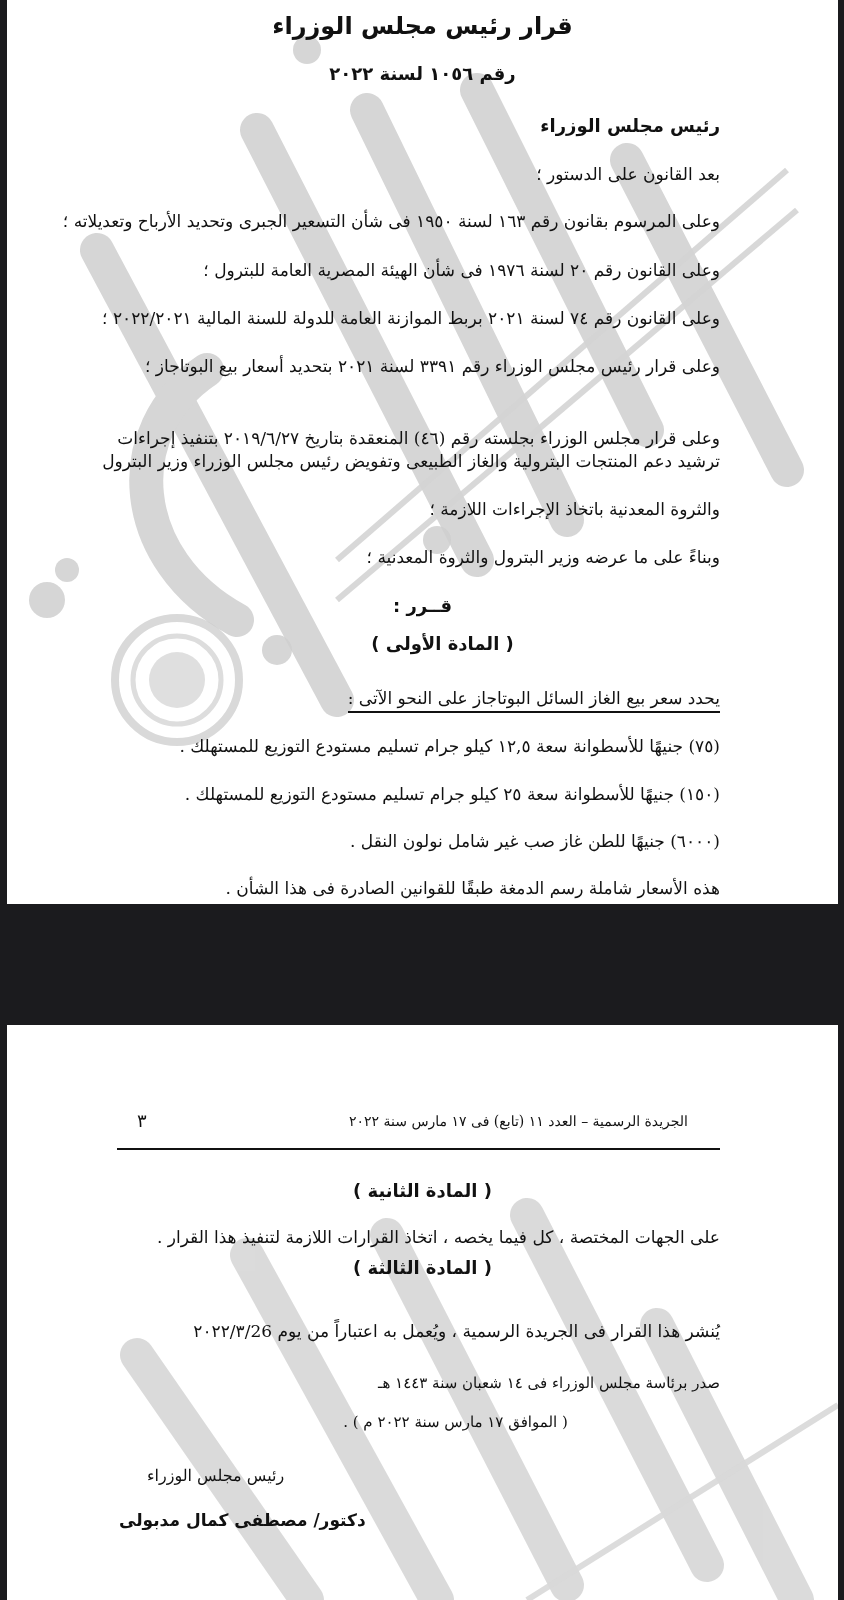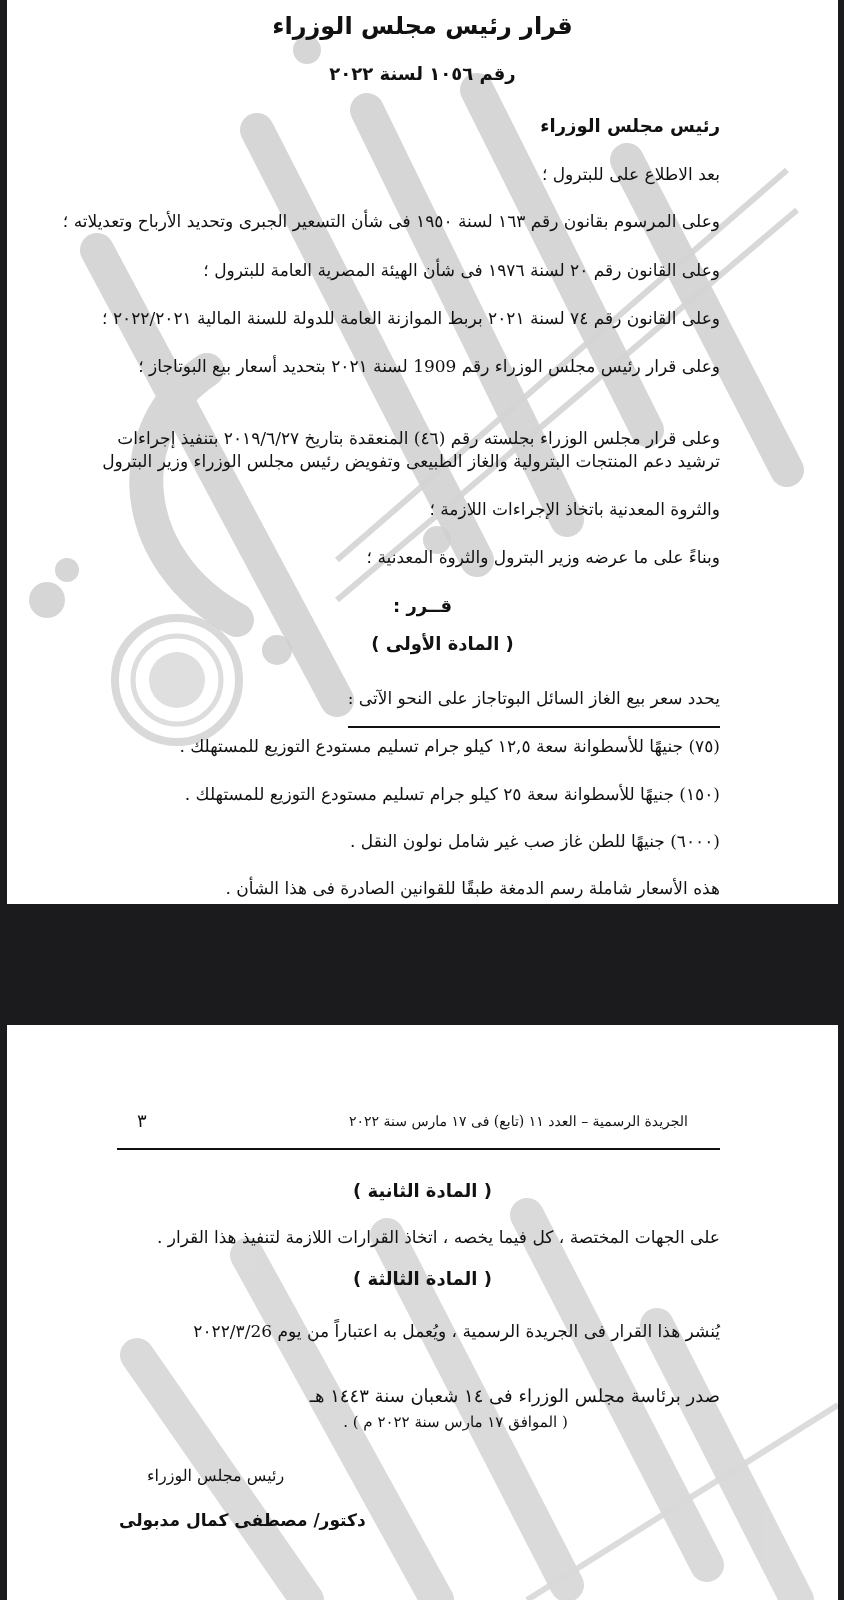--- a/index.html
+++ b/index.html
@@ -23,21 +23,21 @@
   .line {
     position: absolute; direction: rtl; white-space: nowrap;
     font-size: 17px; line-height: 24px;
   }
   .r { right: 118px; text-align: right; }
   .c { left: 0; right: 0; text-align: center; }
   .bold { font-family: "DejaVu Sans", "Liberation Sans", sans-serif; font-weight: bold; }
   .title { font-size: 24px; line-height: 32px; }
   .subtitle { font-size: 18px; }
   .heading { font-size: 18px; }
-  .underline { border-bottom: 2px solid #111; padding-bottom: 18px; }
+  .underline { border-bottom: 2px solid #111; padding-bottom: 3px; }
   .header-rule { position: absolute; left: 110px; right: 118px; height: 2px; background: #111; }
   .gazette-header { position: absolute; left: 110px; right: 150px; direction: rtl; font-size: 14px; line-height: 24px; white-space: nowrap; }
   .page-num { position: absolute; left: 130px; font-size: 18px; line-height: 24px; }
 </style>
 </head>
 <body>
 
 <div class="page" id="page1">
 
   <div class="wm" style="left:0;top:0;">
@@ -67,25 +67,25 @@
         <circle cx="170" cy="680" r="44" fill="none" stroke="#cfcfcf" stroke-width="5"></circle>
         <circle cx="170" cy="680" r="28" fill="#d2d2d2"></circle>
       </g>
     </svg>
   </div>
 
   <div class="line c bold title" style="top:10px;">قرار رئيس مجلس الوزراء</div>
   <div class="line c bold subtitle" style="top:62px;">رقم ١٠٥٦ لسنة ٢٠٢٢</div>
   <div class="line r bold heading" style="top:114px;">رئيس مجلس الوزراء</div>
 
-  <div class="line r" style="top:162px;">بعد الاطلاع على للبترول ؛</div>
+  <div class="line r" style="top:162px;">بعد القانون على الدستور ؛</div>
   <div class="line r" style="top:209px;">وعلى المرسوم بقانون رقم ١٦٣ لسنة ١٩٥٠ فى شأن التسعير الجبرى وتحديد الأرباح وتعديلاته ؛</div>
   <div class="line r" style="top:258px;">وعلى القانون رقم ٢٠ لسنة ١٩٧٦ فى شأن الهيئة المصرية العامة للبترول ؛</div>
   <div class="line r" style="top:306px;">وعلى القانون رقم ٧٤ لسنة ٢٠٢١ بربط الموازنة العامة للدولة للسنة المالية ٢٠٢٢/٢٠٢١ ؛</div>
-  <div class="line r" style="top:354px;">وعلى قرار رئيس مجلس الوزراء رقم 1909 لسنة ٢٠٢١ بتحديد أسعار بيع البوتاجاز ؛</div>
+  <div class="line r" style="top:354px;">وعلى قرار رئيس مجلس الوزراء رقم ٣٣٩١ لسنة ٢٠٢١ بتحديد أسعار بيع البوتاجاز ؛</div>
   <div class="line r" style="top:402px;margin-top:24px;">وعلى قرار مجلس الوزراء بجلسته رقم (٤٦) المنعقدة بتاريخ ٢٠١٩/٦/٢٧ بتنفيذ إجراءات</div>
   <div class="line" style="top:497px;right:118px;">والثروة المعدنية باتخاذ الإجراءات اللازمة ؛</div>
   <div class="line" style="top:449px;right:118px;">ترشيد دعم المنتجات البترولية والغاز الطبيعى وتفويض رئيس مجلس الوزراء وزير البترول</div>
   <div class="line r" style="top:545px;">وبناءً على ما عرضه وزير البترول والثروة المعدنية ؛</div>
 
   <div class="line c bold heading" style="top:594px;">قــرر :</div>
   <div class="line c bold heading" style="top:632px;padding-left:40px;">( المادة الأولى )</div>
 
   <div class="line r" style="top:686px;">
     <span class="underline">يحدد سعر بيع الغاز السائل البوتاجاز على النحو الآتى :</span>
@@ -113,21 +113,21 @@
     </svg>
   </div>
 
   <div class="gazette-header" style="top:84px;">الجريدة الرسمية – العدد ١١ (تابع) فى ١٧ مارس سنة ٢٠٢٢</div>
   <div class="page-num" style="top:84px;">٣</div>
   <div class="header-rule" style="top:123px;"></div>
 
   <div class="line c bold heading" style="top:154px;">( المادة الثانية )</div>
   <div class="line r" style="top:200px;">على الجهات المختصة ، كل فيما يخصه ، اتخاذ القرارات اللازمة لتنفيذ هذا القرار .</div>
 
-  <div class="line c bold heading" style="top:242px;">( المادة الثالثة )</div>
+  <div class="line c bold heading" style="top:231px;">( المادة الثالثة )</div>
   <div class="line r" style="top:294px;">يُنشر هذا القرار فى الجريدة الرسمية ، ويُعمل به اعتباراً من يوم ٢٠٢٢/٣/26</div>
 
-  <div class="line r" style="top:359px;font-size:18px;">صدر برئاسة مجلس الوزراء فى ١٤ شعبان سنة ١٤٤٣ هـ</div>
+  <div class="line r" style="top:346px;font-size:15px;">صدر برئاسة مجلس الوزراء فى ١٤ شعبان سنة ١٤٤٣ هـ</div>
   <div class="line c" style="top:385px;font-size:15px;padding-left:66px;">( الموافق ١٧ مارس سنة ٢٠٢٢ م ) .</div>
 
   <div class="line" style="top:439px;left:140px;font-size:16px;">رئيس مجلس الوزراء</div>
   <div class="line bold" style="top:483px;left:112px;font-size:17px;">دكتور/ مصطفى كمال مدبولى</div>
 </div>
 
 </body></html>

